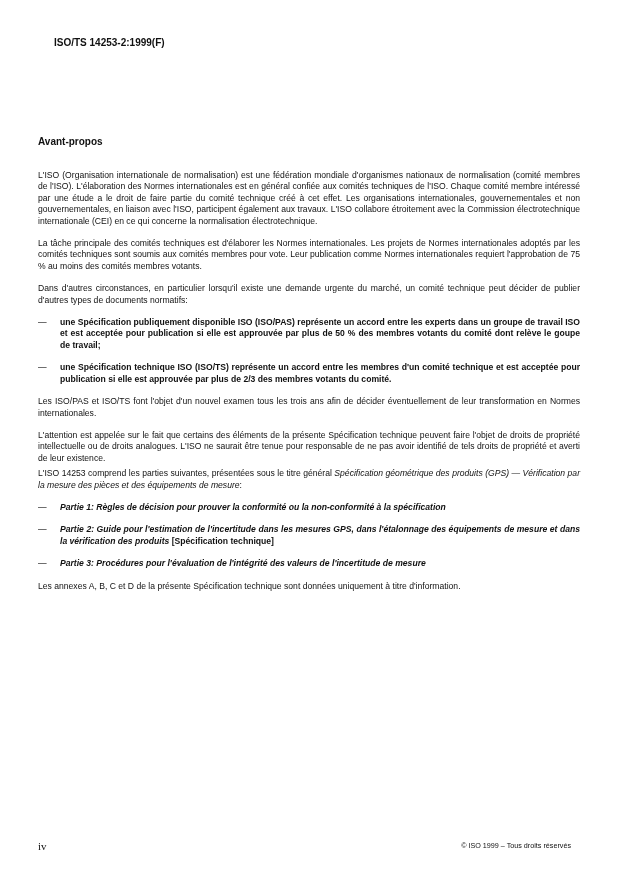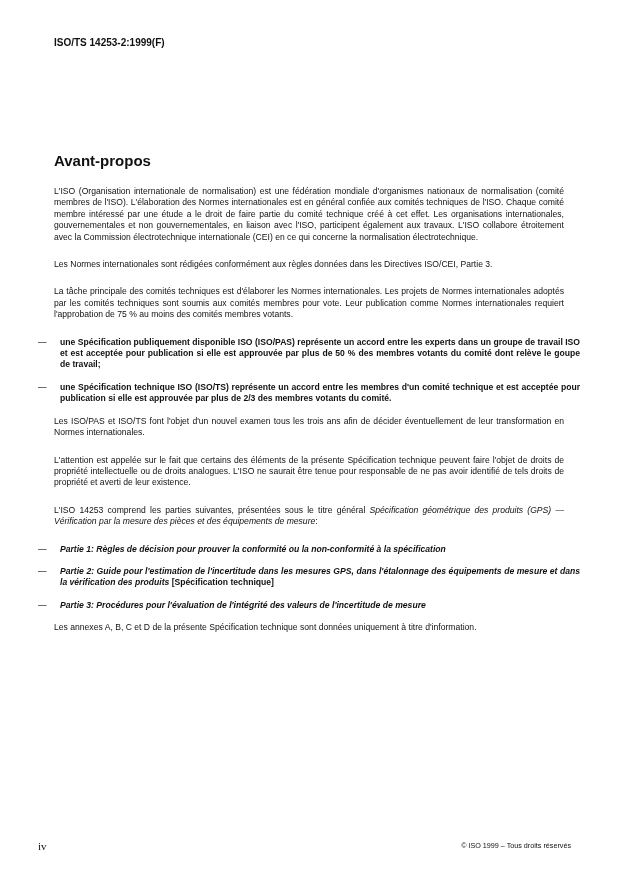--- a/index.html
+++ b/index.html
@@ -20,34 +20,34 @@
       left: 54px;
       top: 37px;
       font-size: 10px;
       font-weight: bold;
       letter-spacing: 0;
     }
     .heading {
       position: absolute;
       left: 38px;
       top: 136px;
-      font-size: 15px;
+      font-size: 10px;
       font-weight: bold;
-      margin: 16px;
+      margin: 0;
     }
     .content {
       position: absolute;
       left: 38px;
       top: 170px;
       width: 542px;
       font-size: 8.6px;
       line-height: 11.4px;
     }
     .content p {
-      margin: 16px;
+      margin: 0;
       text-align: justify;
     }
     .gap-l { margin-top: 11px !important; }
     .gap-s { margin-top: 4px !important; }
     .dash-item {
       display: flex;
       margin-top: 11px;
     }
     .dash {
       width: 22px;
@@ -76,22 +76,22 @@
   </style>
 </head>
 <body>
 
 <div class="doc-id">ISO/TS 14253-2:1999(F)</div>
 
 <h1 class="heading">Avant-propos</h1>
 
 <div class="content">
   <p>L'ISO (Organisation internationale de normalisation) est une fédération mondiale d'organismes nationaux de normalisation (comité membres de l'ISO). L'élaboration des Normes internationales est en général confiée aux comités techniques de l'ISO. Chaque comité membre intéressé par une étude a le droit de faire partie du comité technique créé à cet effet. Les organisations internationales, gouvernementales et non gouvernementales, en liaison avec l'ISO, participent également aux travaux. L'ISO collabore étroitement avec la Commission électrotechnique internationale (CEI) en ce qui concerne la normalisation électrotechnique.</p>
-  <p class="gap-l">Les Normes internationales sont rédigées conformément aux règles données dans les Directives ISO/CEI, Partie 3.</p>
   <p class="gap-l">La tâche principale des comités techniques est d'élaborer les Normes internationales. Les projets de Normes internationales adoptés par les comités techniques sont soumis aux comités membres pour vote. Leur publication comme Normes internationales requiert l'approbation de 75 % au moins des comités membres votants.</p>
+  <p class="gap-l">Dans d'autres circonstances, en particulier lorsqu'il existe une demande urgente du marché, un comité technique peut décider de publier d'autres types de documents normatifs:</p>
 
   <div class="dash-item">
     <span class="dash">—</span>
     <span class="dash-text">une Spécification publiquement disponible ISO (ISO/PAS) représente un accord entre les experts dans un groupe de travail ISO et est acceptée pour publication si elle est approuvée par plus de 50 % des membres votants du comité dont relève le goupe de travail;</span>
   </div>
   <div class="dash-item">
     <span class="dash">—</span>
     <span class="dash-text">une Spécification technique ISO (ISO/TS) représente un accord entre les membres d'un comité technique et est acceptée pour publication si elle est approuvée par plus de 2/3 des membres votants du comité.</span>
   </div>
 

